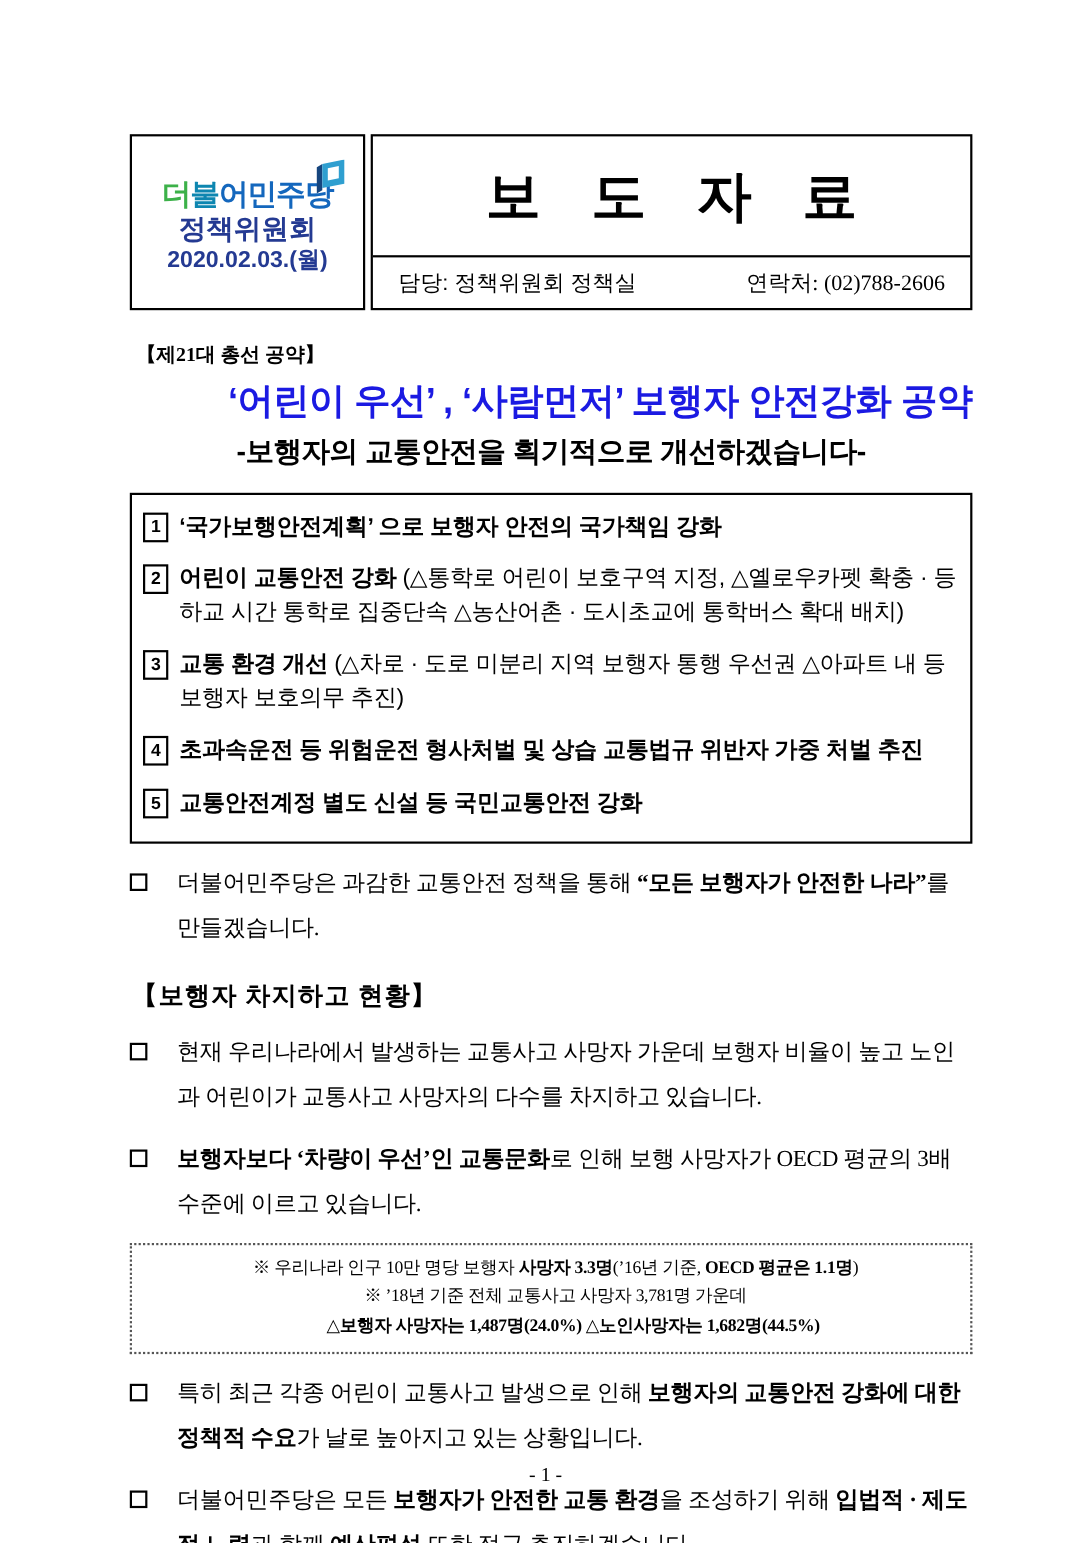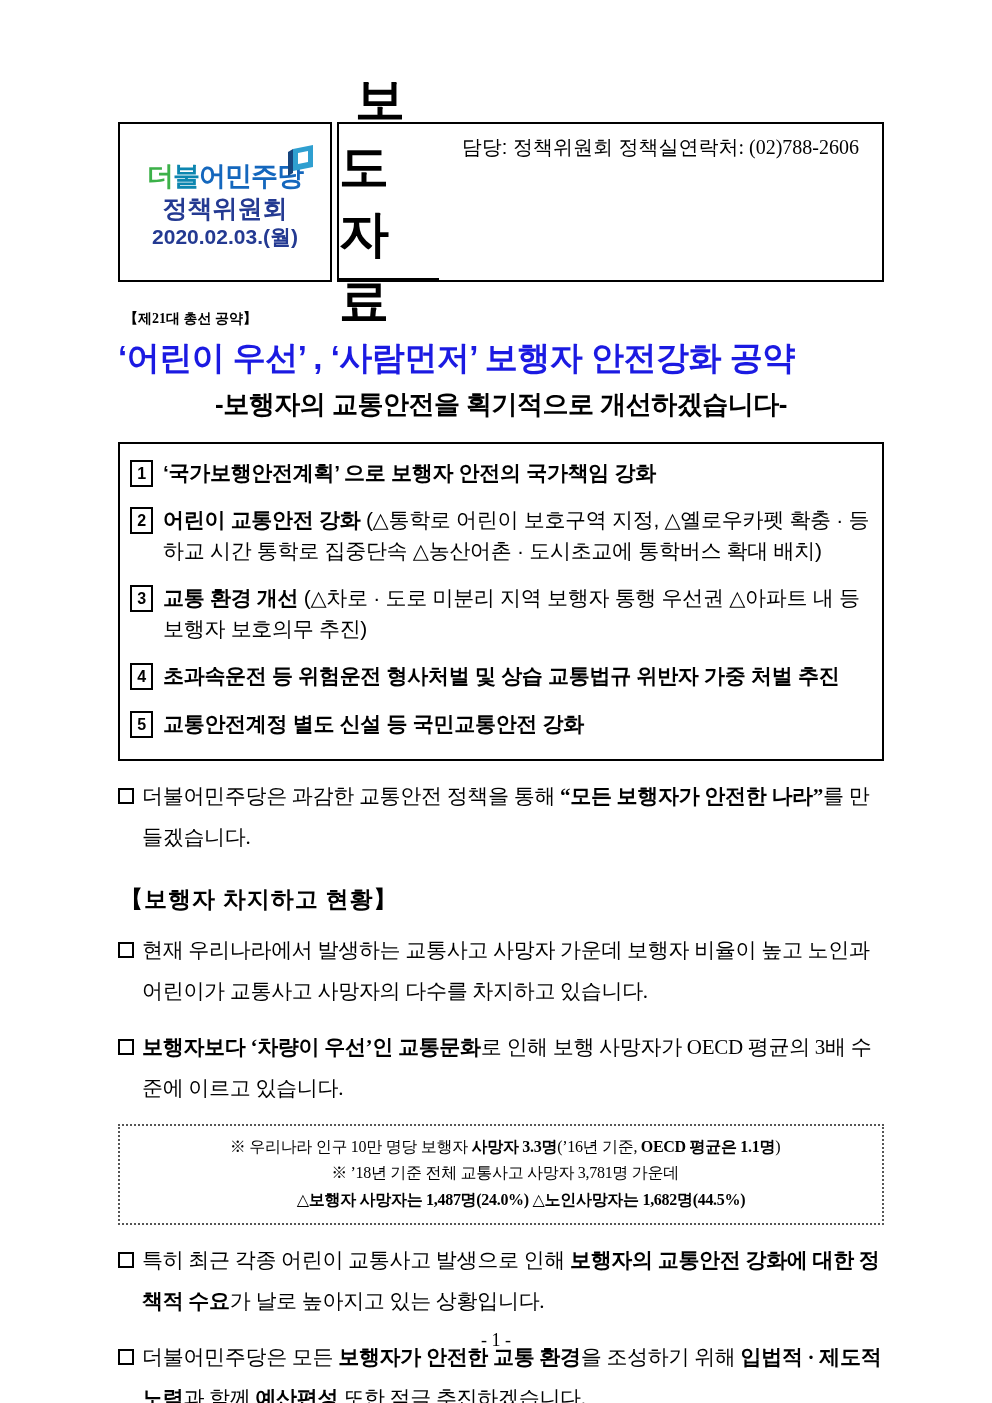--- a/index.html
+++ b/index.html
@@ -21,34 +21,34 @@
     display:flex;flex-direction:column;justify-content:center;align-items:center;gap:3px;
     font-family:"Liberation Sans","DejaVu Sans",sans-serif;
   }
   .logo-line{position:relative;font-weight:900;font-size:27px;letter-spacing:-1px;line-height:1.1;margin-top:10px;}
   .logo-part1{color:var(--logo_green);}
   .logo-part2{color:var(--logo_char2);}
   .logo-part3{color:var(--logo_blue);}
   .flag{position:absolute;top:-17px;right:-12px;}
   .logo-org{color:var(--org_navy);font-weight:900;font-size:25px;line-height:1.1;}
   .logo-date{color:var(--org_navy);font-weight:800;font-size:21px;line-height:1.1;margin-bottom:4px;}
-  .header-right{flex:1;border:2px solid #000;display:flex;}
+  .header-right{flex:1;border:2px solid #000;display:flex;flex-direction:column;}
   .doc-title{
     flex:1;display:flex;align-items:center;justify-content:center;
     font-family:"Liberation Sans","DejaVu Sans",sans-serif;font-weight:900;font-size:50px;
     letter-spacing:16px;text-indent:16px;border-bottom:2px solid #000;
   }
   .header-meta{height:46px;display:flex;align-items:center;justify-content:space-between;padding:0 23px;}
   .meta-manager{font-family:"Liberation Sans","DejaVu Sans",sans-serif;font-size:20px;}
   .meta-contact{font-size:20px;}
 
   
-  .tagline{margin:28px 0 2px 6px;font-weight:bold;font-size:14px;}
+  .tagline{margin:28px 0 2px 6px;font-weight:bold;font-size:18px;}
   .main-title{
-    text-align:left;color:var(--title_blue);
+    text-align:right;color:var(--title_blue);
     font-family:"Liberation Sans","DejaVu Sans",sans-serif;
     font-weight:900;font-size:33px;margin:8px 0 6px;letter-spacing:-0.5px;
   }
   .subtitle{
     text-align:center;font-family:"Liberation Sans","DejaVu Sans",sans-serif;
     font-weight:900;font-size:26px;margin:0 0 20px;letter-spacing:-0.5px;
   }
 
   
   .pledge-box{border:2px solid #000;padding:14px 12px 18px 10px;}
@@ -57,21 +57,21 @@
     font-family:"Liberation Sans","DejaVu Sans",sans-serif;font-size:21px;line-height:1.45;letter-spacing:-0.3px;
   }
   .pledge:last-child{margin-bottom:2px;}
   .numbox{
     flex:0 0 auto;border:2px solid #000;width:19px;height:23px;line-height:23px;
     text-align:center;font-size:16px;font-weight:bold;margin-top:2px;
   }
   .pledge .b{font-weight:bold;margin-top:37px;}
 
   
-  .para{display:flex;gap:8px;margin:15px 0;font-size:21px;line-height:1.95;align-items:flex-start;letter-spacing:-0.3px;}
+  .para{display:flex;gap:27px;margin:15px 0;font-size:21px;line-height:1.95;align-items:flex-start;letter-spacing:-0.3px;}
   .bullet{flex:0 0 auto;width:12px;height:12px;border:2px solid #000;margin-top:12px;}
   .para .b{font-weight:bold;}
 
   .section-heading{font-size:23px;font-weight:bold;margin:26px 0 8px 2px;letter-spacing:1px;}
 
   
   .note-box{border:2px dotted #555;margin:14px 0 12px;padding:8px 8px 10px 16px;font-size:16px;line-height:1.66;letter-spacing:-0.3px;text-align:center;}
   .note-line .b{font-weight:bold;}
   .note-line.indent{padding-left:32px;}
 

